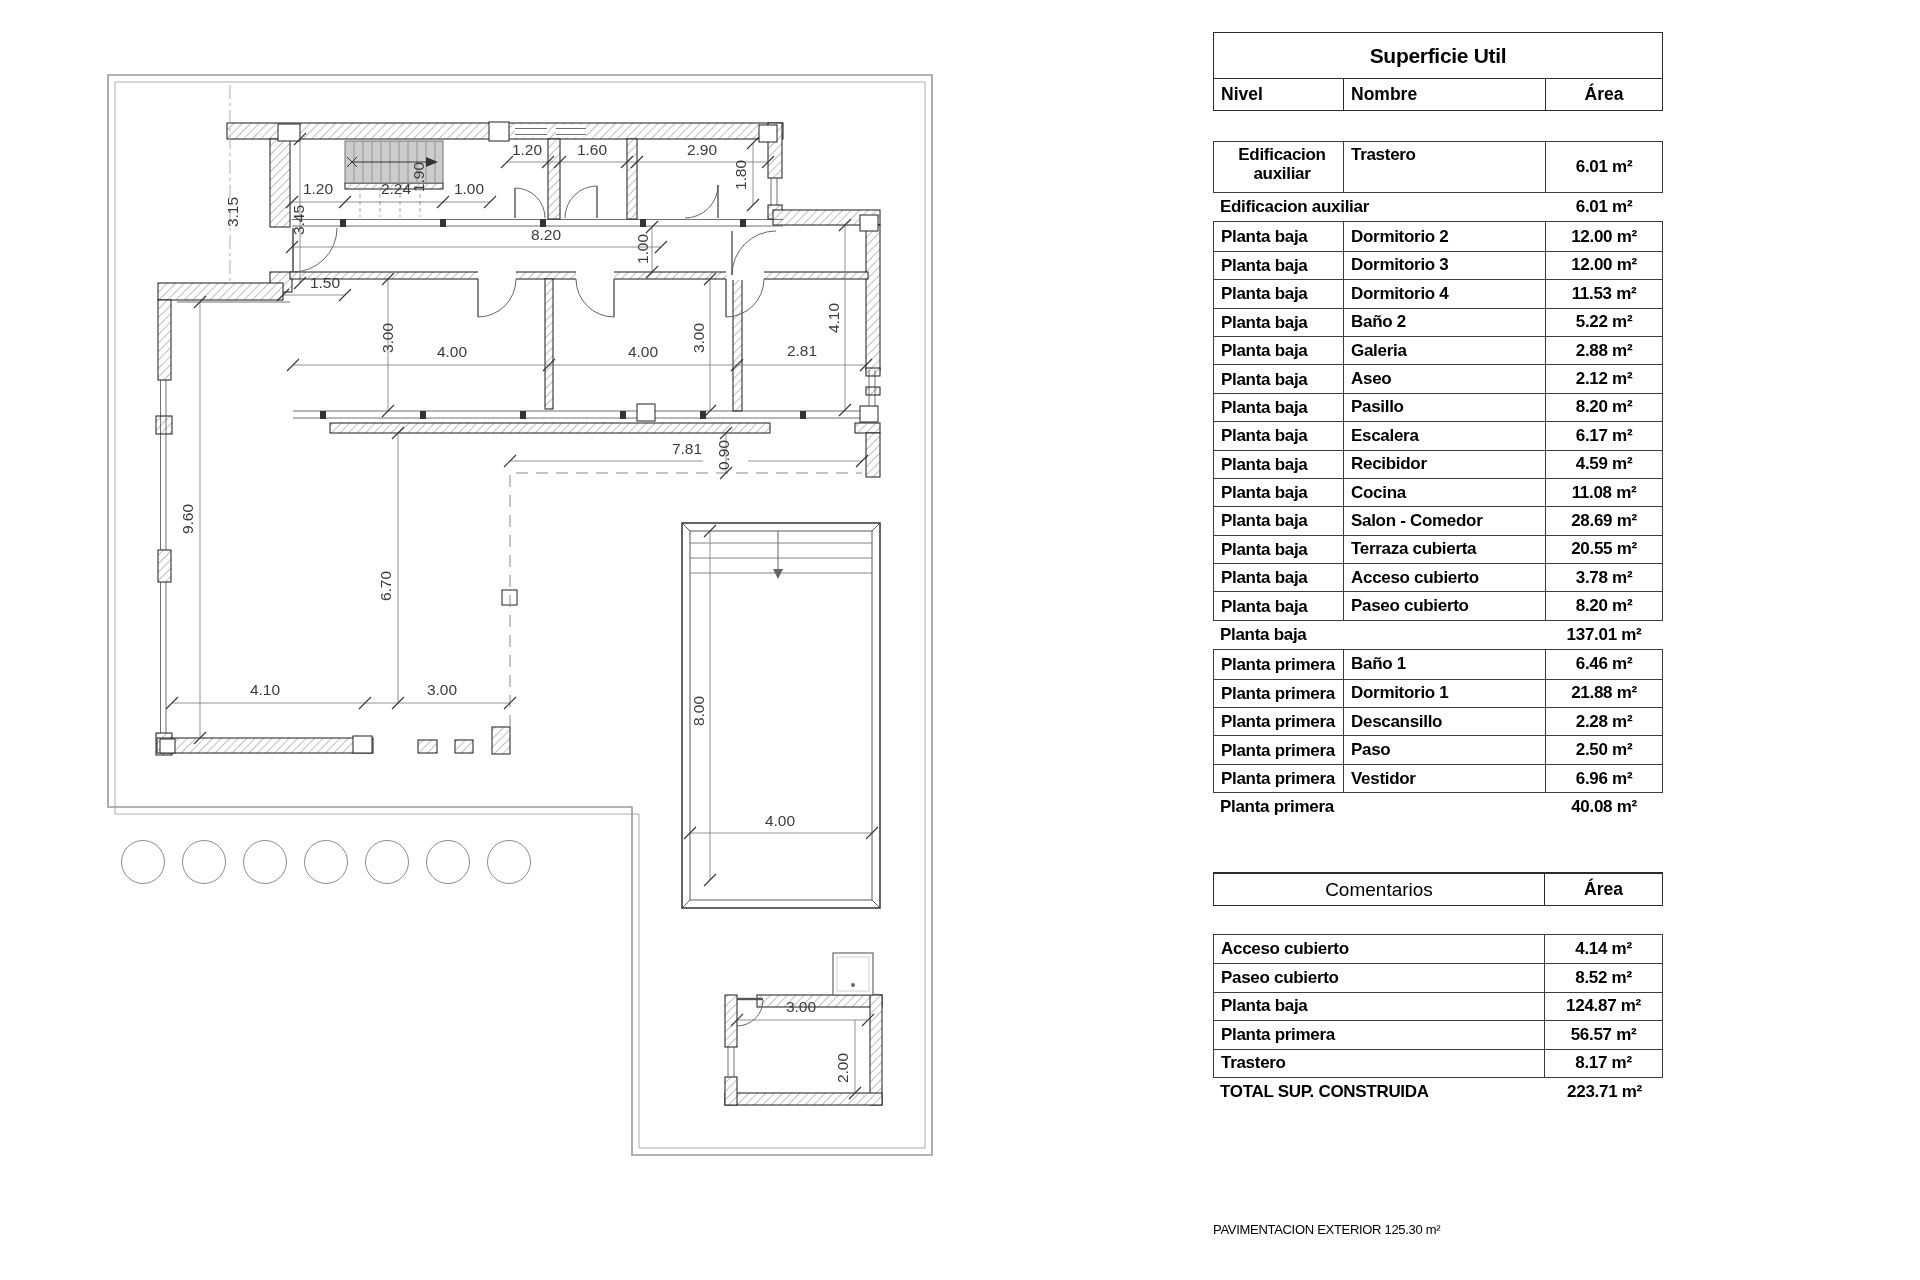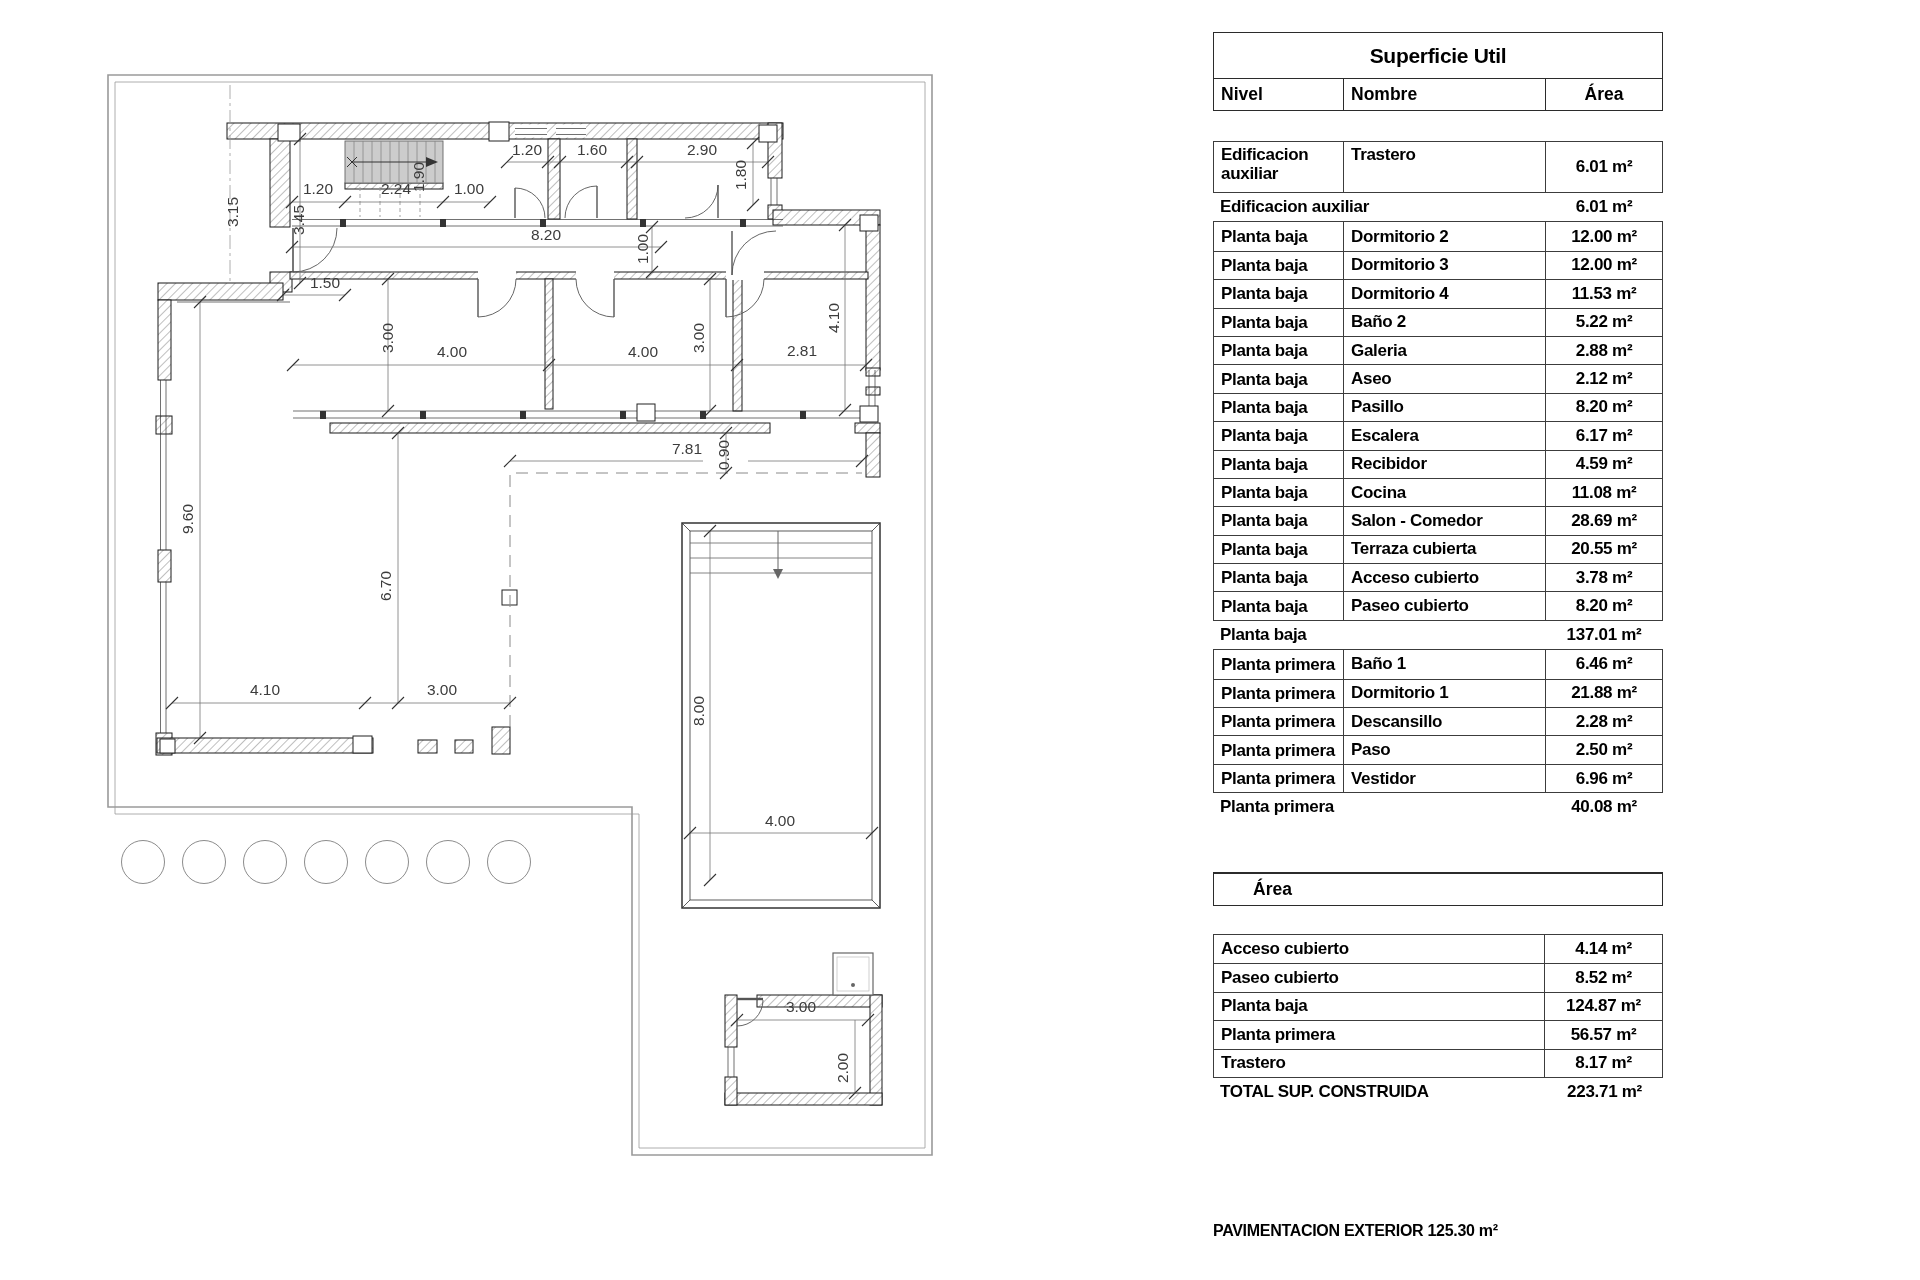--- a/index.html
+++ b/index.html
@@ -17,38 +17,38 @@
   .tbl-title{height:45px;display:flex;align-items:center;justify-content:center;
     font-size:21px;letter-spacing:-0.3px;}
   .cols{display:flex;border-top:1.3px solid #2b2b2b;height:31px;font-size:17.5px;}
   .hc{display:flex;align-items:center;height:100%;box-sizing:border-box;}
   #t1 .colN{width:130px;padding-left:7px;border-right:1.3px solid #2b2b2b;}
   #t1 .colM{width:202px;padding-left:7px;border-right:1.3px solid #2b2b2b;}
   #t1 .colA{flex:1;justify-content:center;}
   #t2 .colC{flex:1;justify-content:center;font-weight:400;font-size:19px;
     border-right:1.3px solid #2b2b2b;}
   #t2 .colA{width:117px;justify-content:center;}
-  #t1 .rows{margin-top:30px;}
+  #t1 .rows{margin-top:30px;text-align:center;}
   #t2 .rows{margin-top:28px;}
   .grp{border:1.3px solid #3c3c3c;box-sizing:border-box;}
   .trow{display:flex;height:28.4px;font-size:17px;letter-spacing:-0.3px;box-sizing:border-box;}
   .grp .trow + .trow{border-top:1px solid #3c3c3c;}
   .c{display:flex;align-items:center;height:100%;box-sizing:border-box;}
   .c1{width:130px;padding-left:7px;border-right:1px solid #3c3c3c;line-height:1.12;}
   .c2{width:202px;padding-left:7px;border-right:1px solid #3c3c3c;}
   .c3{flex:1;justify-content:center;}
   .trow.tall{height:50px;}
   .trow.tall .c1,.trow.tall .c2{align-items:flex-start;padding-top:3px;}
   .trow.subtotal .lbl,.trow.total .lbl{flex:1;padding-left:7px;}
   .trow.subtotal .c3,.trow.total .c3{flex:0 0 118px;}
   #t2 .l2{flex:1;padding-left:7px;border-right:1px solid #3c3c3c;}
   #t2 .a2{width:117px;justify-content:center;}
   #t2 .trow.total .l2{border-right:none;}
-  .footer-line{position:absolute;left:1213px;top:1222px;font-weight:700;
-    font-size:16px;letter-spacing:-0.3px;}
+  .footer-line{position:absolute;left:1213px;top:1222px;font-weight:400;
+    font-size:13px;letter-spacing:-0.3px;}
 </style>
 </head>
 <body>
 
 <svg class="plan-svg" width="980" height="1280" viewBox="0 0 980 1280">
   <defs>
     <pattern id="hatch" width="6" height="6" patternUnits="userSpaceOnUse" patternTransform="rotate(45)">
       <rect width="6" height="6" fill="#ffffff"></rect>
       <line x1="0" y1="0" x2="0" y2="6" stroke="#8a8a8a" stroke-width="1.1"></line>
     </pattern>
@@ -441,20 +441,21 @@
       <div class="trow subtotal">
         <div class="c lbl">Planta primera</div>
         <div class="c c3">40.08 m²</div>
       </div>
     </div>
 </div>
 
 <div id="t2" class="tblwrap">
   <div class="tbl-head">
     <div class="cols">
+      <div class="hc colC">Comentarios</div>
       <div class="hc colA">Área</div>
     </div>
   </div>
   <div class="rows" id="t2-rows">
       <div class="grp">
         <div class="trow item">
           <div class="c l2">Acceso cubierto</div>
           <div class="c a2">4.14 m²</div>
         </div>
         <div class="trow item">

